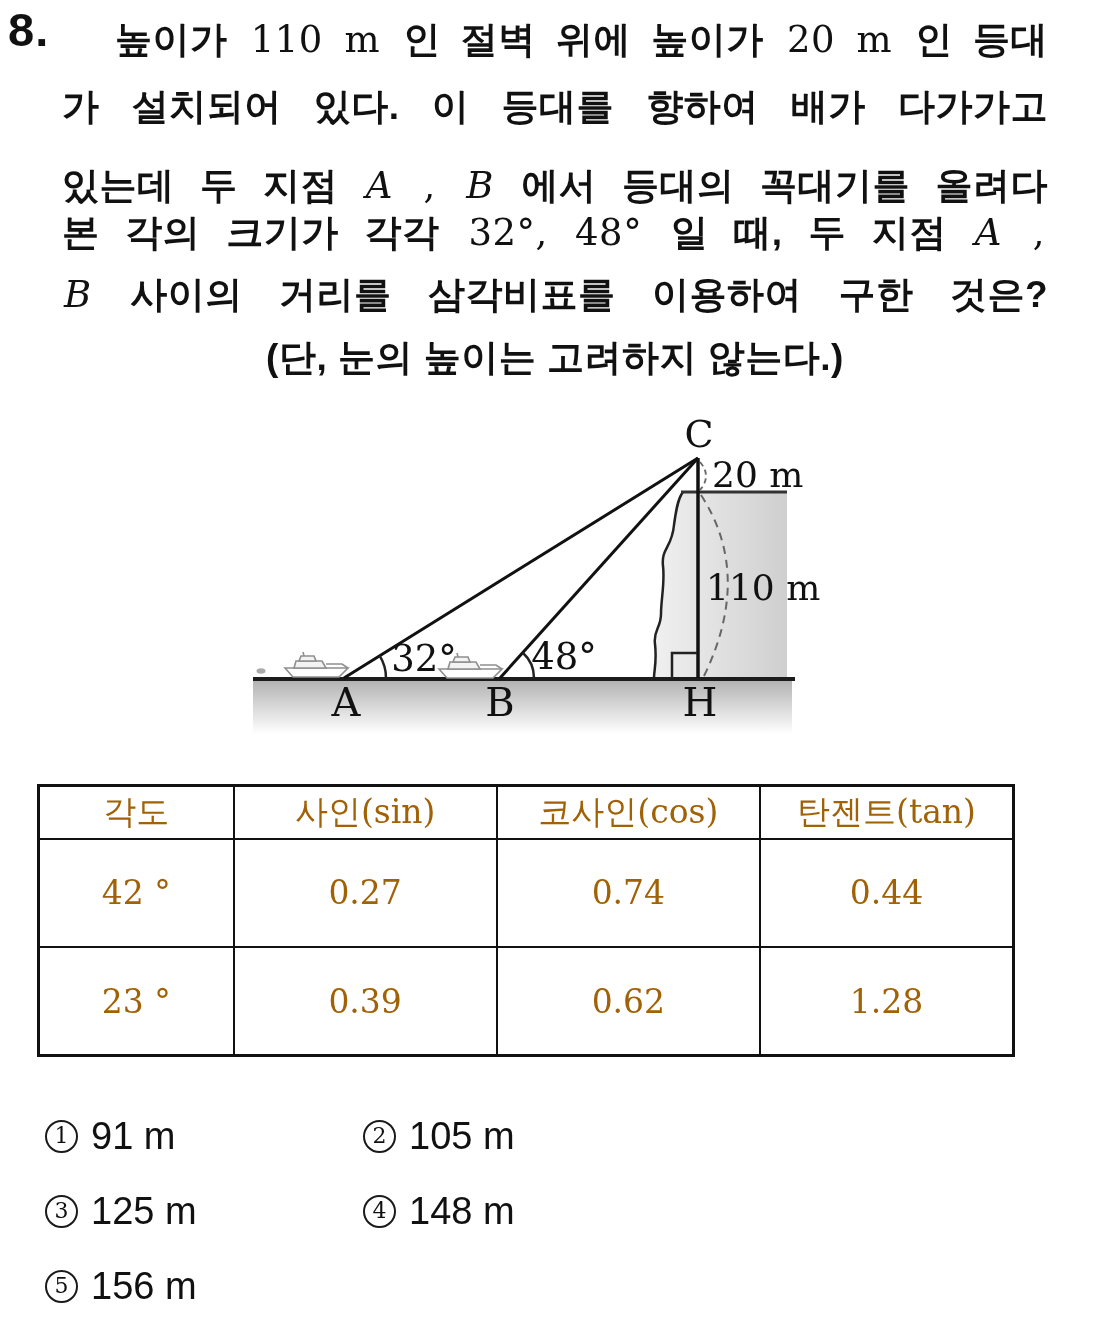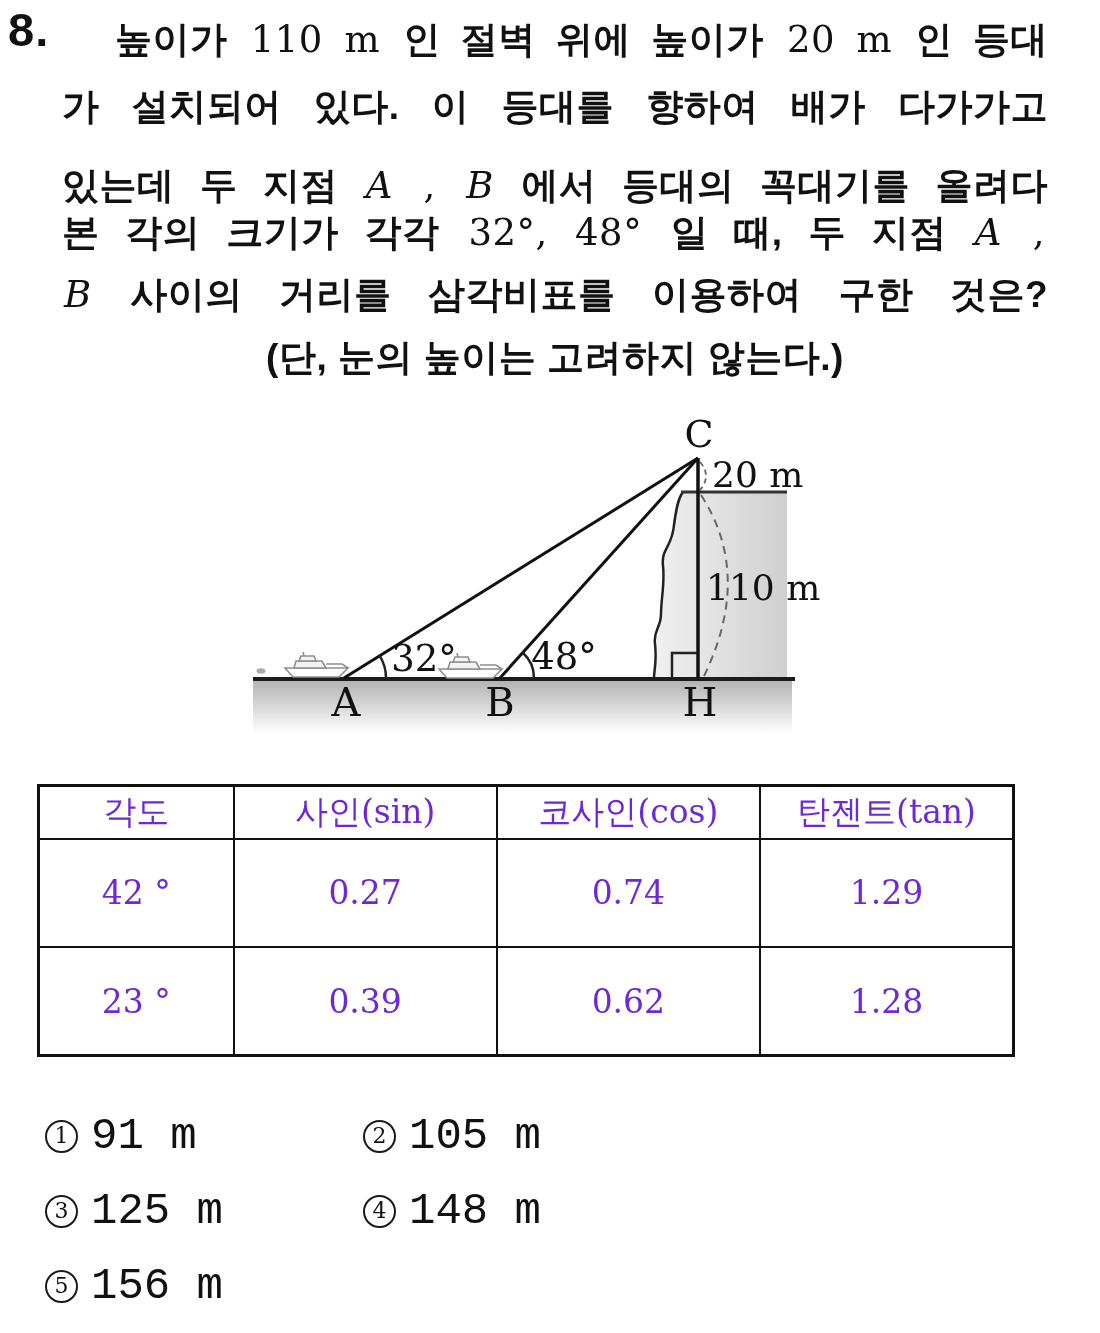--- a/index.html
+++ b/index.html
@@ -25,40 +25,40 @@
   .seg-ko{font-family:"Liberation Sans",sans-serif;font-weight:700;}
   .seg-m{font-family:"DejaVu Serif",serif;font-weight:400;margin:0 3px;}
   .seg-v{font-family:"DejaVu Serif",serif;font-style:italic;margin:0 2px;}
 
   svg.diagram{position:absolute;left:0;top:0;}
   svg.diagram text{font-family:"DejaVu Serif",serif;fill:#111;}
 
   table.trig{
     position:absolute;left:37px;top:784px;width:978px;height:273px;
     border-collapse:collapse;table-layout:fixed;text-align:center;
-    font-family:"DejaVu Serif",serif;font-size:33px;color:#6d28d9;
+    font-family:"DejaVu Serif",serif;font-size:33px;color:#a16207;
     border:3px solid #111;
   }
   table.trig th,table.trig td{
     border:2px solid #111;font-weight:400;padding:0;vertical-align:middle;
   }
   table.trig thead tr{height:53px;}
   table.trig tbody tr{height:71px;}
 
   .choices{
     position:absolute;left:45px;top:1115px;display:grid;
     grid-template-columns:318px 420px;row-gap:33px;
   }
   .choice{display:flex;align-items:center;gap:13px;height:42px;}
   .cnum{
     width:33px;height:33px;min-width:33px;border:2px solid #1a1a1a;border-radius:50%;
     display:flex;align-items:center;justify-content:center;box-sizing:border-box;
     font-family:"DejaVu Serif",serif;font-size:22px;line-height:1;
   }
-  .clabel{font-family:Liberation Mono, monospace;font-size:44px;white-space:nowrap;}
+  .clabel{font-family:Liberation Sans, sans-serif;font-size:38px;white-space:nowrap;}
 </style>
 </head>
 <body>
 
 <div class="qnum">8.</div>
 
 <div class="pline l1 jl"><span class="seg-ko">높이가</span> <span class="seg-m">110 m</span> <span class="seg-ko">인 절벽 위에 높이가</span> <span class="seg-m">20 m</span> <span class="seg-ko">인 등대</span> </div>
 <div class="pline l2 jl"><span class="seg-ko">가 설치되어 있다. 이 등대를 향하여 배가 다가가고</span> </div>
 <div class="pline l3 jl"><span class="seg-ko">있는데 두 지점</span> <span class="seg-v">A</span> <span class="seg-m">,</span> <span class="seg-v">B</span> <span class="seg-ko">에서 등대의 꼭대기를 올려다</span> </div>
 <div class="pline l4 jl"><span class="seg-ko">본 각의 크기가 각각</span> <span class="seg-m">32°, 48°</span> <span class="seg-ko">일 때, 두 지점</span> <span class="seg-v">A</span> <span class="seg-m">,</span> </div>
@@ -142,21 +142,21 @@
         <th>사인(sin)</th>
         <th>코사인(cos)</th>
         <th>탄젠트(tan)</th>
       </tr>
   </thead>
   <tbody>
       <tr>
         <td>42 °</td>
         <td>0.27</td>
         <td>0.74</td>
-        <td>1.29</td>
+        <td>0.44</td>
       </tr>
       <tr>
         <td>23 °</td>
         <td>0.39</td>
         <td>0.62</td>
         <td>1.28</td>
       </tr>
     </tbody>
 </table>
 

